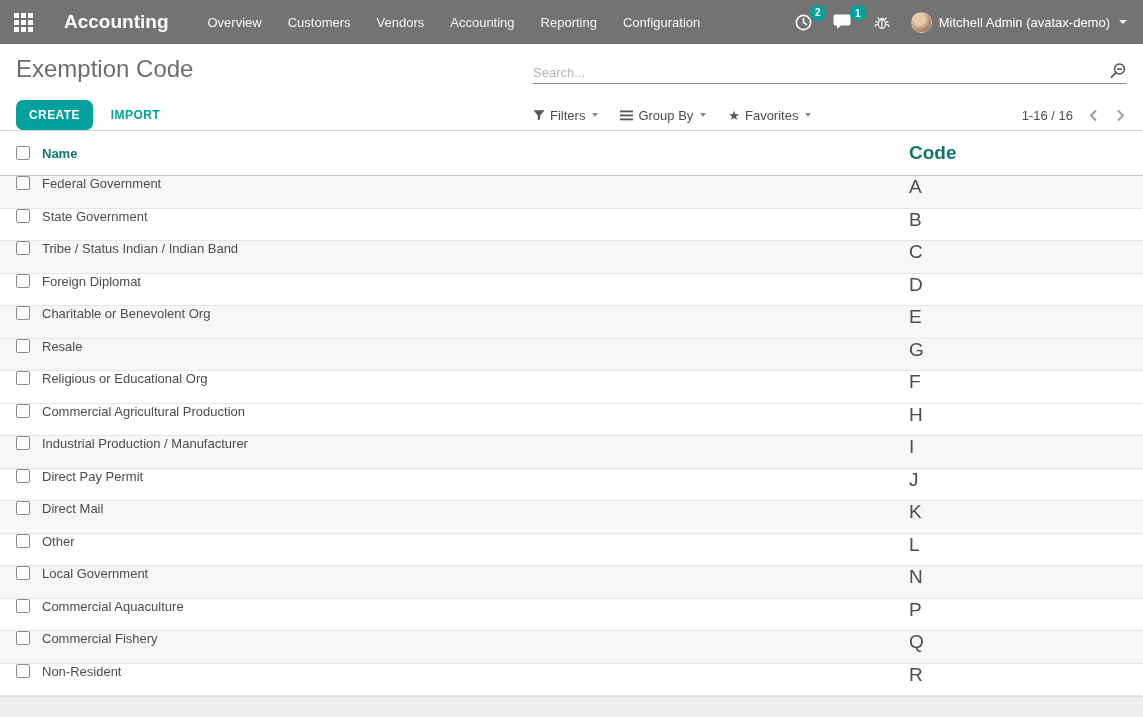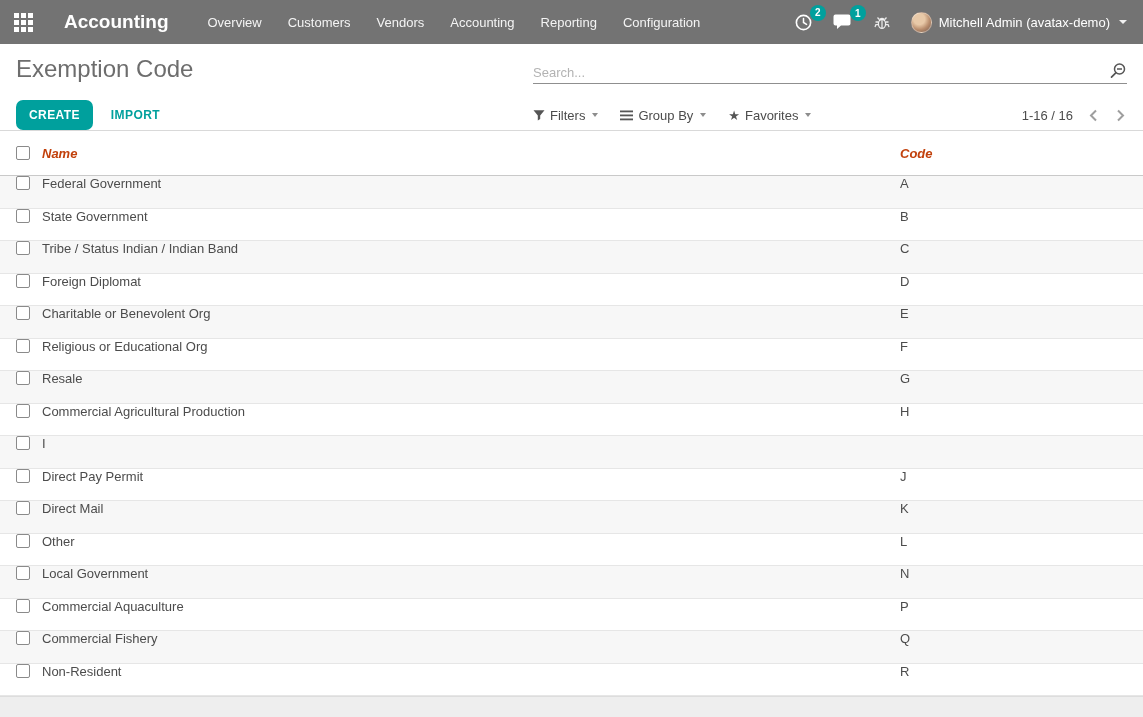--- a/index.html
+++ b/index.html
@@ -39,22 +39,22 @@
   .pager-text { font-size:13px; color:#4c4c4c; }
   .pager-arrow { cursor:pointer; display:flex; align-items:center; padding:2px; }
 
   
   .list-table { width:100%; }
   .thead-row { display:flex; align-items:center; height:45px; border-bottom:1px solid #c9c9c9; background:#fff; }
   .trow { display:flex; align-items:flex-start; height:32.5px; border-bottom:1px solid #e6e6e6; background:#fff; cursor:pointer; }
   .trow.odd { background:#f7f7f7; }
   .cell-check { flex:0 0 42px; padding-left:16px; display:flex; align-items:center; }
   .cell-name { flex:0 0 858px; font-size:13px; color:#4c4c4c; white-space:nowrap; overflow:hidden; }
-  .cell-code { flex:1; font-size:13px; color:#4c4c4c; }
-  .thead-row .cell-name, .thead-row .cell-code { font-weight:bold; color:#c2410c; cursor:pointer;font-style:italic; }
+  .cell-code { flex:1; font-size:19px; color:#4c4c4c;margin-left:9px; }
+  .thead-row .cell-name, .thead-row .cell-code { font-weight:bold; color:#0f766e; cursor:pointer; }
   .checkbox { width:14px; height:14px; border:1px solid #8a8a8a; border-radius:2px; background:#fff; cursor:pointer; }
   .footer-strip { height:21px; background:#eee; border-top:1px solid #ddd; }
 
   svg { display:block; }
 </style>
 </head>
 <body>
 
 <div class="navbar">
   <div class="apps-btn">
@@ -224,48 +224,49 @@
       </div>
 
       <div class="trow odd">
         <div class="cell-check">
           <span class="checkbox"></span>
         </div>
         <div class="cell-name">Charitable or Benevolent Org</div>
         <div class="cell-code">E</div>
       </div>
 
+      <div class="trow odd">
+        <div class="cell-check">
+          <span class="checkbox"></span>
+        </div>
+        <div class="cell-name">Resale</div>
+        <div class="cell-code">G</div>
+      </div>
+
       <div class="trow">
         <div class="cell-check">
           <span class="checkbox"></span>
         </div>
         <div class="cell-name">Religious or Educational Org</div>
         <div class="cell-code">F</div>
       </div>
 
-      <div class="trow odd">
-        <div class="cell-check">
-          <span class="checkbox"></span>
-        </div>
-        <div class="cell-name">Resale</div>
-        <div class="cell-code">G</div>
-      </div>
-
       <div class="trow">
         <div class="cell-check">
           <span class="checkbox"></span>
         </div>
         <div class="cell-name">Commercial Agricultural Production</div>
         <div class="cell-code">H</div>
       </div>
 
       <div class="trow odd">
         <div class="cell-check">
           <span class="checkbox"></span>
         </div>
+        <div class="cell-name">Industrial Production / Manufacturer</div>
         <div class="cell-code">I</div>
       </div>
 
       <div class="trow">
         <div class="cell-check">
           <span class="checkbox"></span>
         </div>
         <div class="cell-name">Direct Pay Permit</div>
         <div class="cell-code">J</div>
       </div>

